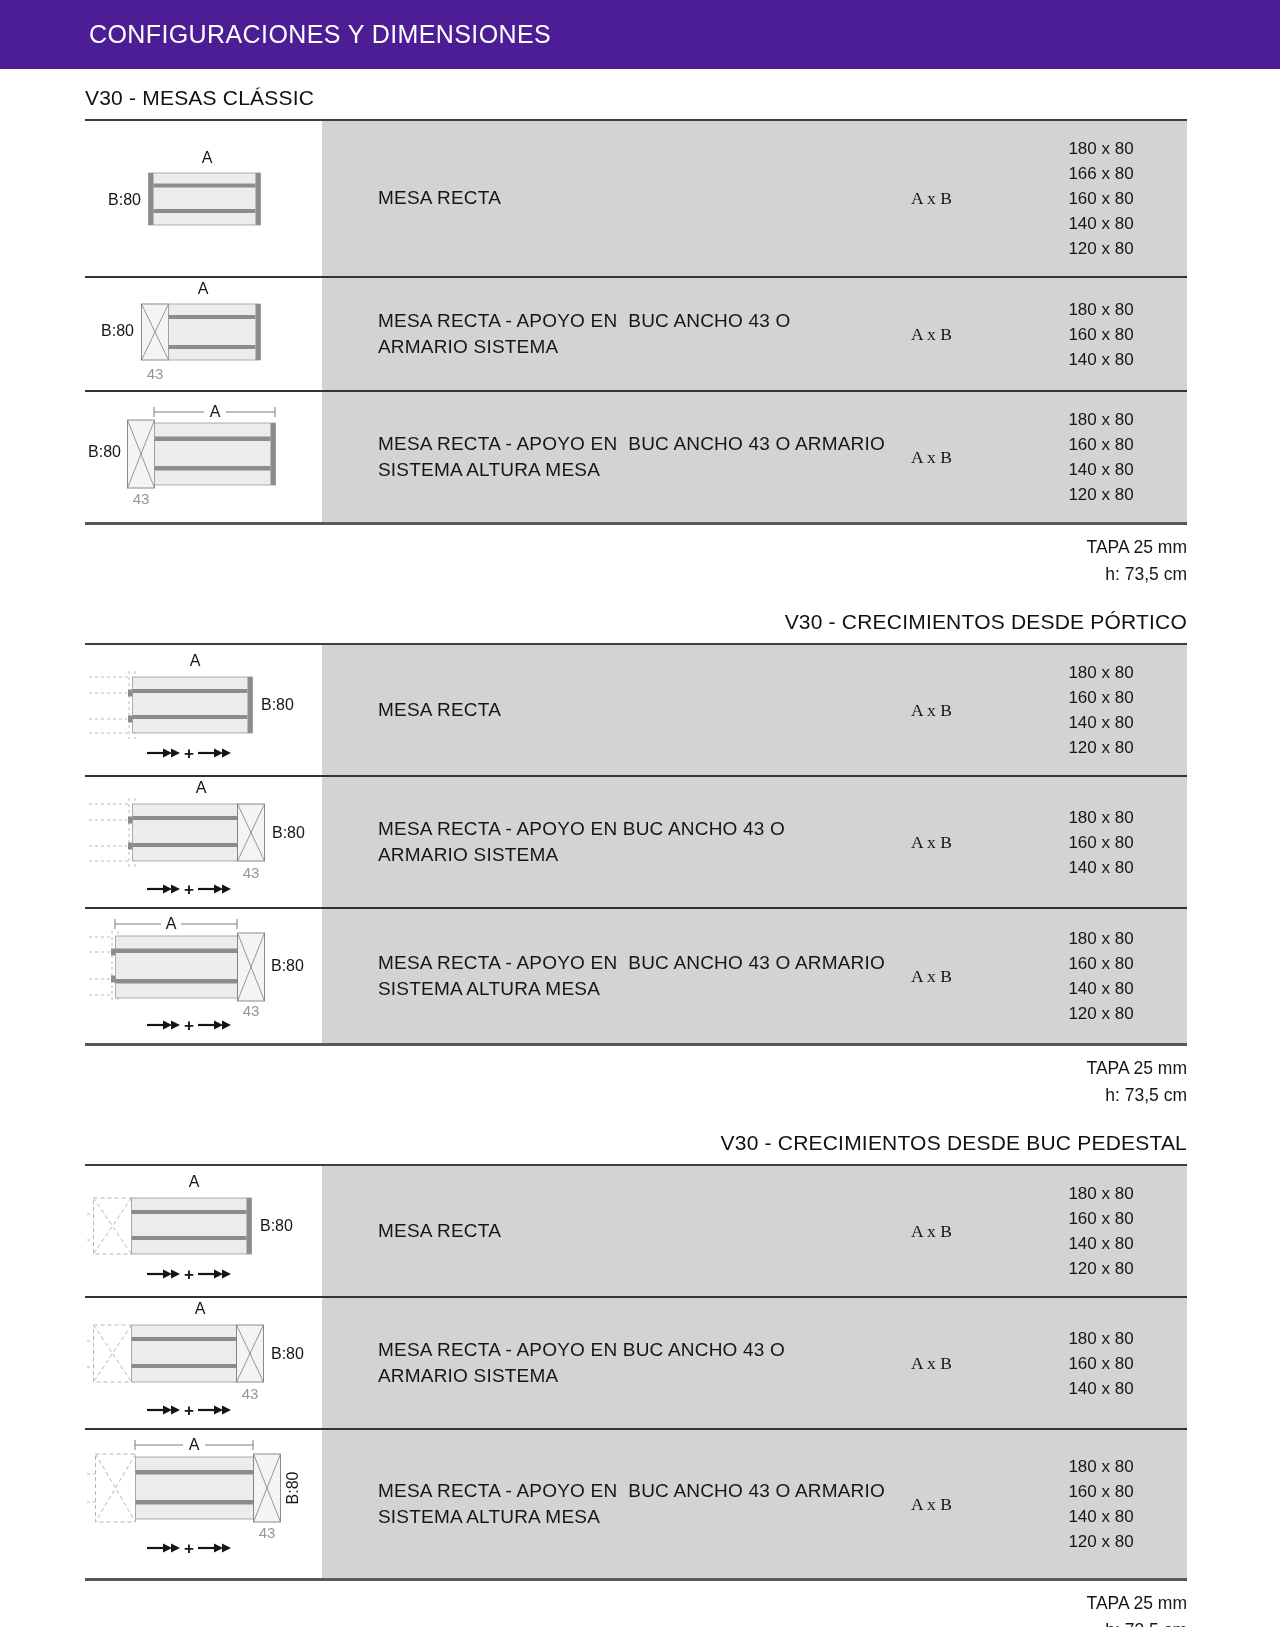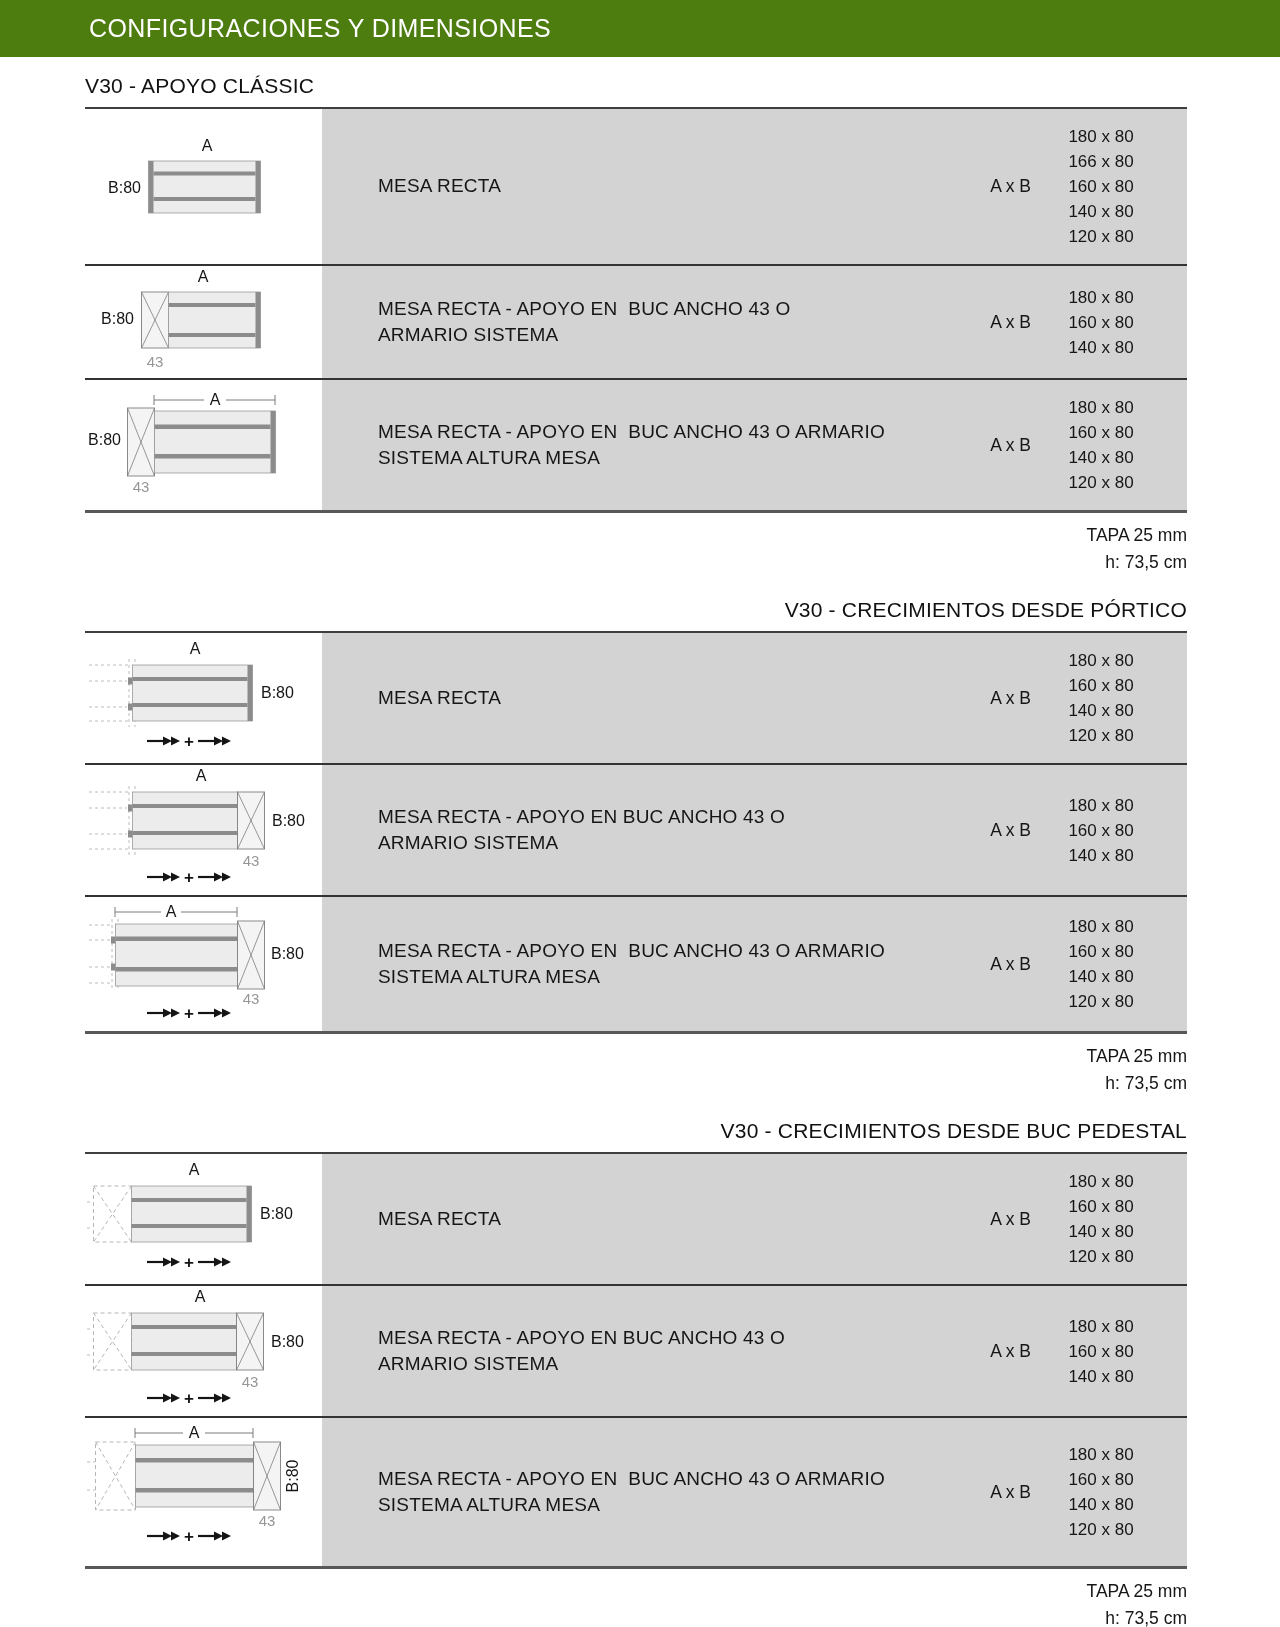--- a/index.html
+++ b/index.html
@@ -1,33 +1,33 @@
 <!DOCTYPE html>
 <html><head>
 <meta charset="utf-8">
 <style>
   html,body{margin:0;padding:0;background:#ffffff;}
   body{width:1280px;min-height:1627px;font-family:"Liberation Sans",sans-serif;color:#161616;overflow:hidden;}
 
-  .topbar{background:#4d7c0f;height:57px;display:flex;align-items:center;}
+  .topbar{background:#4c1d95;height:69px;display:flex;align-items:center;}
   .topbar .title{color:#ffffff;font-size:25px;padding-left:89px;letter-spacing:.4px;}
 
   .content{margin-left:85px;width:1102px;}
 
   .section-heading{font-size:21px;font-weight:400;margin:17px 0 9px 0;color:#111;letter-spacing:.2px;}
   .section + .section .section-heading{margin-top:22px;text-align:right;}
 
   .spec-table{border-top:2px solid #3f3f3f;border-bottom:3px solid #585858;}
   .spec-row{display:flex;align-items:stretch;}
   .spec-row + .spec-row{border-top:2px solid #333333;}
 
   .diagram-cell{width:237px;flex:none;background:#ffffff;display:flex;align-items:center;justify-content:center;}
   .info-cell{flex:1;background:#d3d3d3;display:flex;align-items:center;padding:0 16px 0 56px;box-sizing:border-box;}
   .desc{flex:1;font-size:19px;line-height:1.38;white-space:pre-wrap;letter-spacing:.2px;}
-  .axb{width:120px;flex:none;text-align:right;font-size:17.5px;}
+  .axb{width:120px;flex:none;text-align:left;font-size:17.5px;font-family:Liberation Serif, serif;}
   .dims{width:140px;flex:none;text-align:center;font-size:17px;line-height:25px;padding:15px 0;}
   .dims span{display:block;}
 
   .section-footer{text-align:right;font-size:17.5px;line-height:27px;margin:9px 0 4px 0;}
 
   
   svg text{font-family:"Liberation Sans",sans-serif;}
   .dlabel{font-size:16px;fill:#161616;}
   .dsmall{font-size:15px;fill:#969696;}
   .tfill{fill:#ececec;stroke:#9a9a9a;stroke-width:.8;}
@@ -56,21 +56,21 @@
   </defs>
 </svg>
 
 <header class="topbar">
   <div class="title">CONFIGURACIONES Y DIMENSIONES</div>
 </header>
 
 <main class="content">
 
   <section class="section">
-    <h2 class="section-heading">V30 - APOYO CLÁSSIC</h2>
+    <h2 class="section-heading">V30 - MESAS CLÁSSIC</h2>
 
     <div class="spec-table">
 
       <div class="spec-row">
         <div class="diagram-cell">
           <svg width="237" height="104" viewBox="0 0 237 104">
             <text class="dlabel" x="122" y="16" text-anchor="middle">A</text>
             <g>
               <rect class="tfill" x="63.5" y="26" width="112" height="52"></rect>
               <rect class="tdark" x="63.5" y="26" width="5" height="52"></rect>

